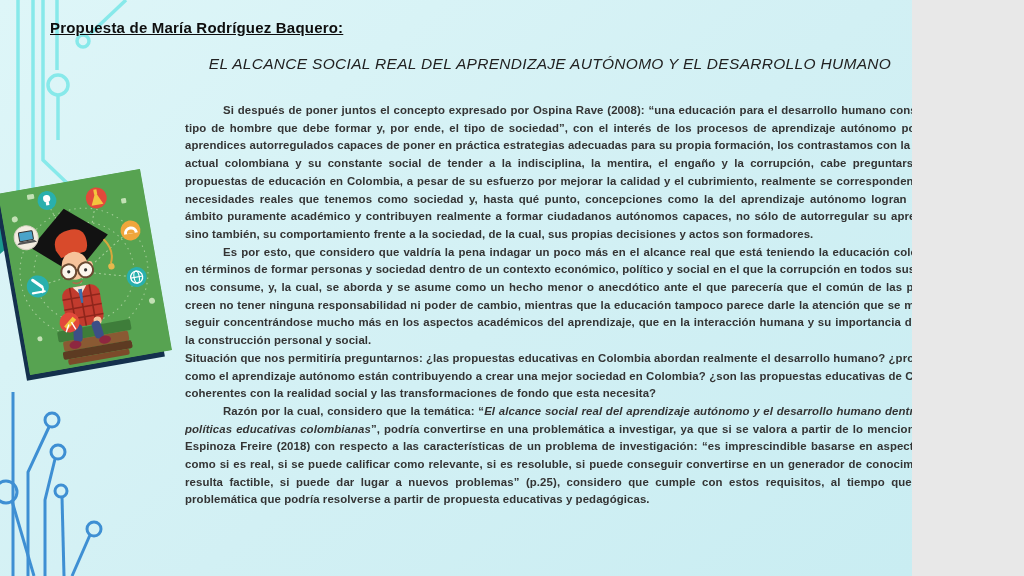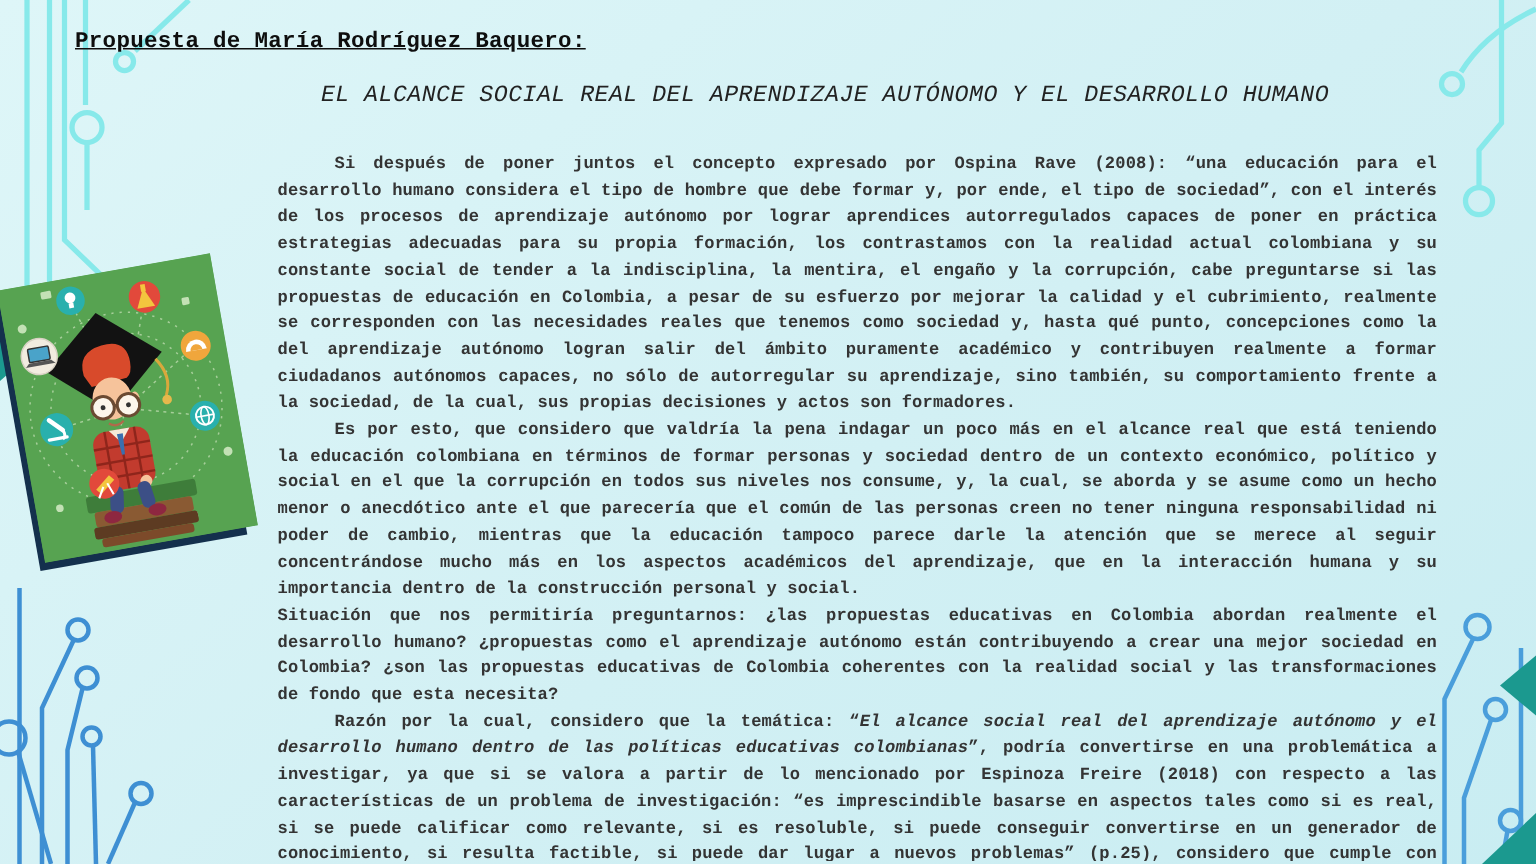--- a/index.html
+++ b/index.html
@@ -1,19 +1,19 @@
 <!DOCTYPE html>
 <html><head>
 <meta charset="utf-8">
 <style>
   html,body{margin:0;padding:0;background:#e8e8e8;}
   #slide{
-    position:relative;width:1024px;height:576px;overflow:hidden;
+    position:relative;width:912px;height:576px;overflow:hidden;
     background:linear-gradient(140deg,#def6f8 0%,#d2f0f4 55%,#c9edf2 100%);
-    font-family:Liberation Mono, monospace;
+    font-family:Liberation Sans, sans-serif;
   }
   .deco{position:absolute;left:0;top:0;width:1024px;height:576px;z-index:0;pointer-events:none;}
   .slide-title{
     position:absolute;left:50px;top:19px;z-index:3;
     font-size:15px;font-weight:bold;color:#0e0e0e;
     text-decoration:underline;letter-spacing:.2px;
   }
   .heading{
     position:absolute;left:150px;top:50px;width:800px;z-index:3;
     text-align:center;font-style:italic;font-size:15.5px;color:#222;

